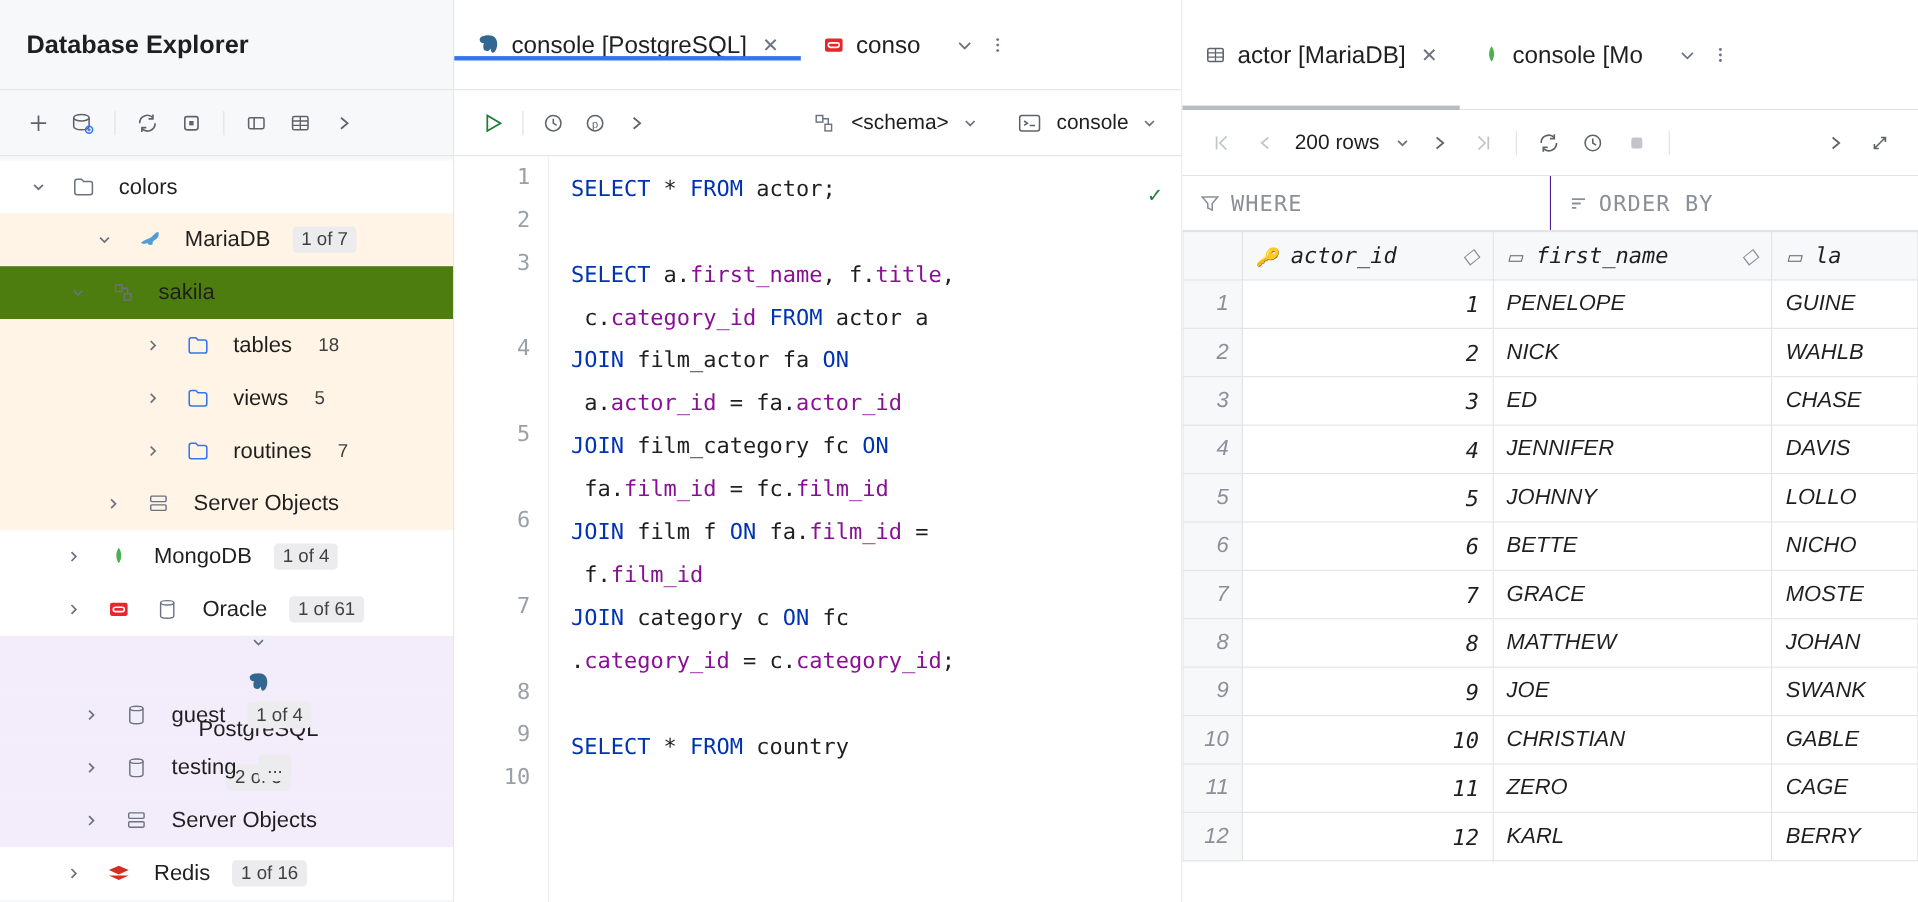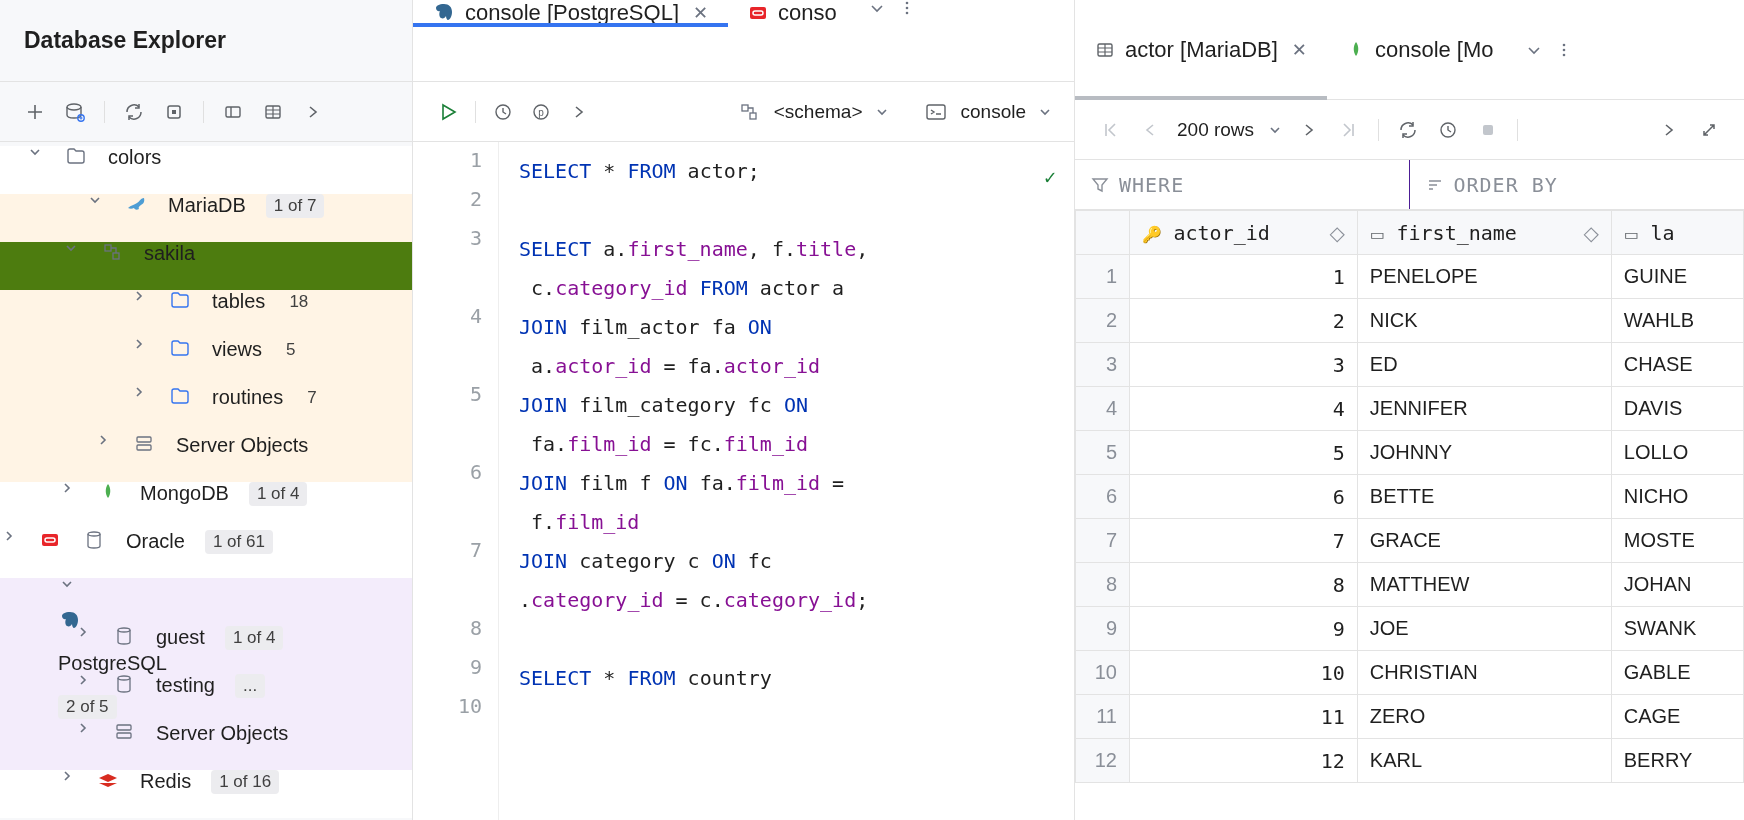--- a/index.html
+++ b/index.html
@@ -39,47 +39,47 @@
   gap: 14px;
   padding: 0 22px;
   border-bottom: 1px solid #e3e3e3;
 }
 .tool-btn { width: 26px; height: 26px; display:flex; align-items:center; justify-content:center; color:#5f6368; cursor:pointer; }
 .tool-sep { width:1px; height:22px; background:#e0e0e0; margin: 0 2px; }
 
 .tree { padding-top: 4px; overflow:auto; flex:1; }
 .tree-row {
   display:flex;
-  align-items:flex-start;
+  align-items:center;
   height: 48px;
   gap: 20px;
   font-size: 20px;
   cursor: pointer;
 }
 .tree-arrow { width:18px; display:flex; justify-content:center; color:#6b7280; }
 .tree-icon { width:24px; display:flex; justify-content:center; align-items:center; }
 .tree-label { font-weight: 400; }
 .tree-badge {
   font-size:17px; color:#404040; padding: 2px 8px; border-radius:4px; background:#ececef;
 }
 .tree-badge.plain { background: none; padding: 2px 4px; }
 .row-colors { padding-left: 26px; background:#fff;}
 .row-mariadb { padding-left: 86px; background:#fff4e5; }
 .row-sakila { padding-left: 62px; background:#4d7c0f;}
 .row-tables, .row-views, .row-routines { padding-left: 130px; background:#fff4e5;}
 .row-serverobj-mariadb { padding-left: 94px; background:#fff4e5;}
 .row-mongodb { padding-left: 58px; background:#fff;}
-.row-oracle { background:#fff;}
+.row-oracle { padding-left: 58px; background:#fff;}
 .row-postgres { padding-left: 58px; background:#f3ecfb;flex-direction:column;}
 .row-guest, .row-testing, .row-serverobj-pg { padding-left: 74px; background:#f3ecfb;}
 .row-redis { padding-left: 58px; background:#fff;}
 
 
 .mid-panel { width: 662px; border-right:1px solid #e3e3e3; display:flex; flex-direction:column; background:#fff; }
-.tab-bar { height: 82px; border-bottom:1px solid #e3e3e3; display:flex; align-items:flex-start; }
+.tab-bar { height: 82px; border-bottom:1px solid #e3e3e3; display:flex; align-items:center; }
 .tab {
   display:flex; align-items:center; gap:10px; padding: 0 20px; position:relative;
   font-size: 22px; cursor:pointer; color:#1f1f1f;
 }
 .tab.active::after {
   content:""; position:absolute; left:0; right:0; bottom:-1px; height:4px; background:#3574f0;
 }
 .tab .close { color:#6b7280; font-size:18px; margin-left:4px; }
 .tab-overflow { display:flex; align-items:center; gap:14px; padding:0 12px; color:#6b7280; }
 
@@ -109,21 +109,21 @@
 .grid-toolbar { height:60px; border-bottom:1px solid #e3e3e3; display:flex; align-items:center; gap:14px; padding:0 22px; }
 .rows-label { font-size:19px; }
 .spacer { flex:1; }
 
 .filter-row { height:50px; border-bottom:1px solid #e3e3e3; display:flex; }
 .filter-cell { display:flex; align-items:center; gap:10px; padding:0 16px; font-size:20px; color:#8a8f98; font-family: "SF Mono", Menlo, monospace; letter-spacing:1px; }
 .filter-cell:first-child { width:50%; border-right:1px solid #4c1d95;text-align:right; }
 
 .grid-wrap { flex:1; overflow:auto; }
 table.grid { border-collapse:collapse; width:100%; }
-.grid th, .grid td { border:1px solid #e3e3e3; padding:8px 12px; font-size:20px; text-align:left; height:44px; }
+.grid th, .grid td { border:1px solid #e3e3e3; padding:8px 12px; font-size:20px; text-align:left; height:44px;font-style:italic; }
 .grid th { background:#f7f8fa; font-weight:400; }
 .grid th .col-icon { margin-right:6px; color:#5f6368; font-size:16px;}
 .grid th.idx, .grid td.idx { width:54px; text-align:right; color:#8a8f98; background:#f7f8fa;}
 .grid th.idx { background:#f7f8fa; }
 .grid td.num { text-align:right; font-family:"SF Mono",Menlo,monospace; }
 .sort-handle { float:right; color:#8a8f98; }
 
 svg { display:block; }
 </style>
 </head>

